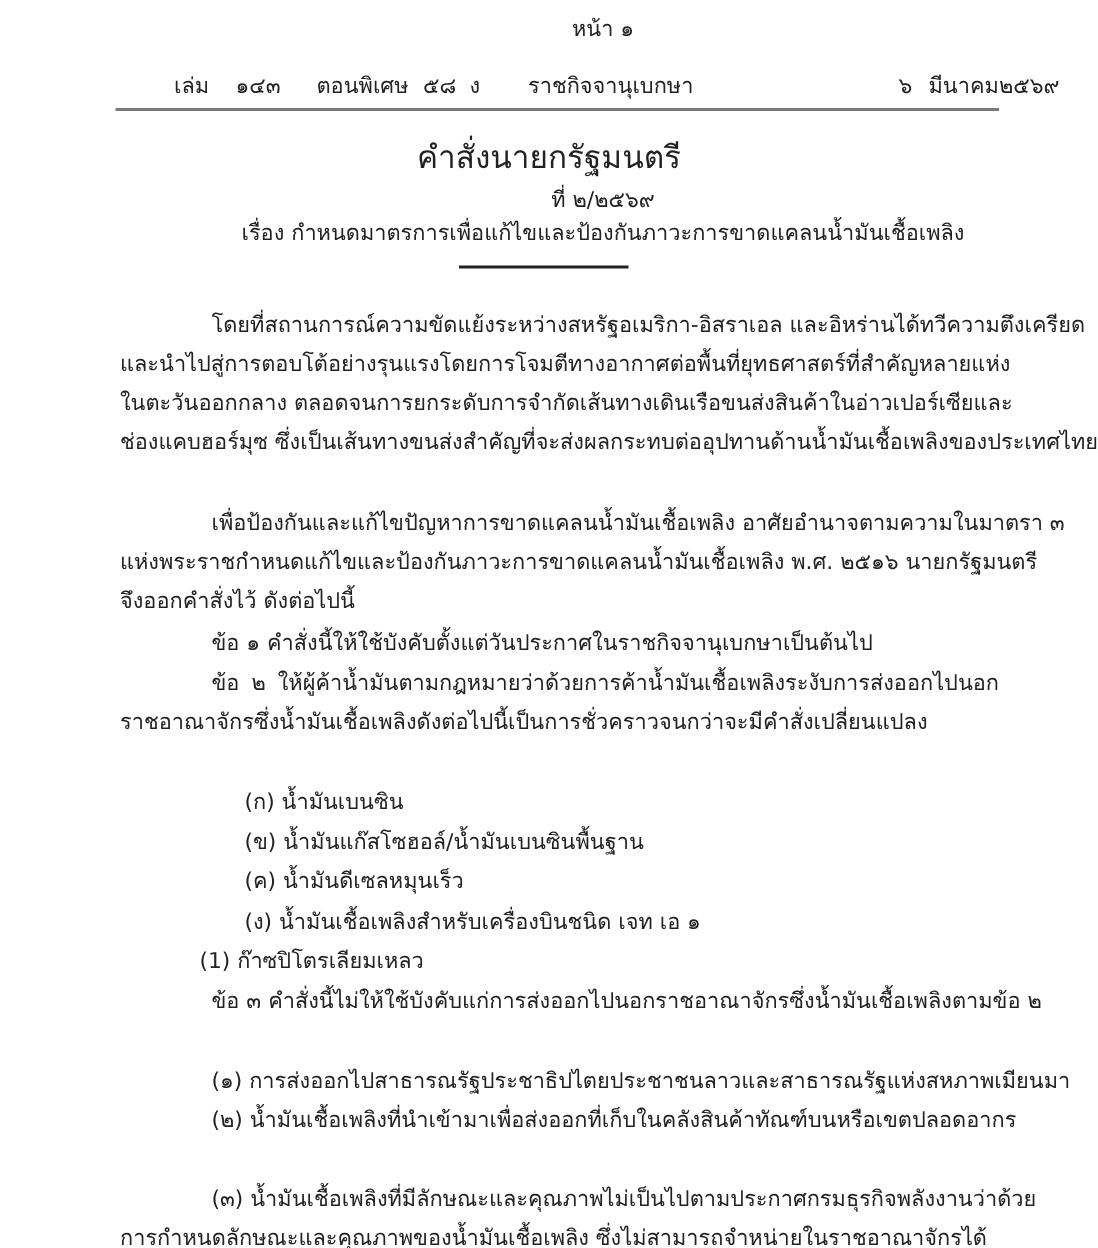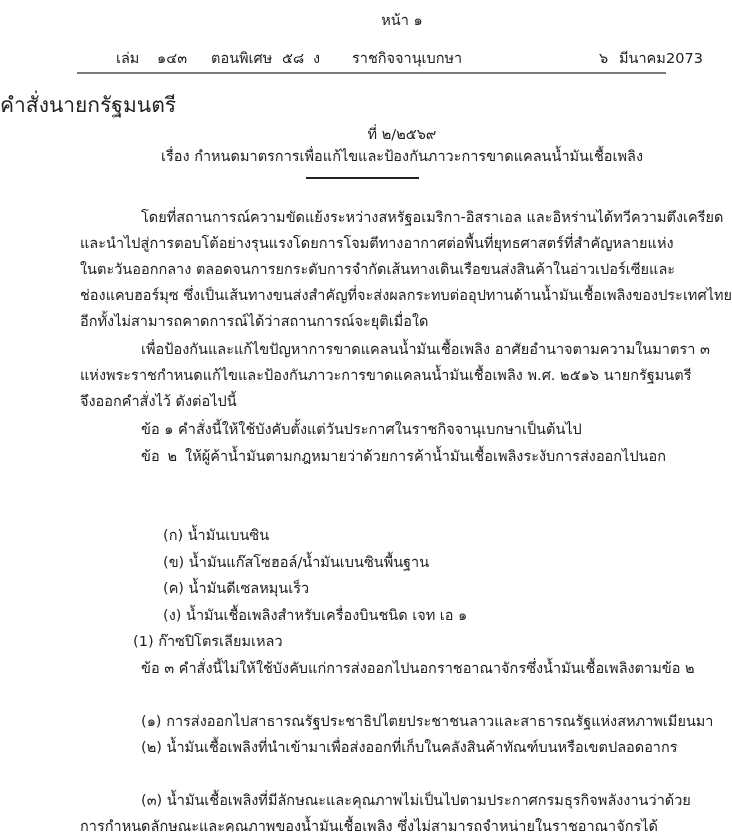--- a/index.html
+++ b/index.html
@@ -8,21 +8,21 @@
     font-family: "DejaVu Sans", "Liberation Sans", sans-serif;
     color: #222222;
   }
   .page { position: absolute; left: 0; top: 0; width: 732px; height: 832px; }
   .abs { position: absolute; white-space: nowrap; }
   .t14 { font-size: 14.5px; line-height: 20px; margin-left: 36px; }
   .header-page { top: 10px; left: 0; width: 732px; text-align: center; }
   .header-row { top: 48px; left: 78px; width: 588px; height: 22px; }
   .header-row span { position: absolute; top: 0; }
   .rule { position: absolute; left: 77px; top: 72px; width: 589px; height: 2px; background: #7a7a7a; }
-  .title { top: 90px; left: 0; width: 732px; text-align: left; font-size: 21px; line-height: 30px; }
+  .title { top: 90px; left: 0; width: 732px; text-align: center; font-size: 21px; line-height: 30px; }
   .number { top: 124px; left: 0; width: 732px; text-align: center; }
   .subject { top: 146px; left: 0; width: 732px; text-align: center; }
   .shortrule { position: absolute; left: 306px; top: 177px; width: 113px; height: 1.5px; background: #222; }
   .line { position: absolute; left: 80px; width: 586px; font-size: 14.5px; line-height: 20px; white-space: nowrap; margin-top: 18px; }
   .just { text-align: justify; text-align-last: justify; }
   .ind1 { left: 141px; width: 525px; }
   .ind-item { left: 133px; }
   .ind-sub { left: 163px; }
   .ind-c3 { left: 141px; }
 </style>
@@ -35,42 +35,42 @@
 
   <div class="abs t14 header-row">
     <span style="left:2px">เล่ม</span>
     <span style="left:43px">๑๔๓</span>
     <span style="left:97px">ตอนพิเศษ</span>
     <span style="left:168px">๕๘</span>
     <span style="left:199px">ง</span>
     <span style="left:238px">ราชกิจจานุเบกษา</span>
     <span style="left:485px">๖</span>
     <span style="left:505px">มีนาคม</span>
-    <span style="left:552px">2073</span>
+    <span style="left:552px">๒๕๖๙</span>
   </div>
   <div class="rule"></div>
 
   <div class="abs title">คำสั่งนายกรัฐมนตรี</div>
   <div class="abs t14 number">ที่ ๒/๒๕๖๙</div>
   <div class="abs t14 subject">เรื่อง  กำหนดมาตรการเพื่อแก้ไขและป้องกันภาวะการขาดแคลนน้ำมันเชื้อเพลิง</div>
   <div class="shortrule"></div>
 
   <div class="line just ind1" style="top:189px">โดยที่สถานการณ์ความขัดแย้งระหว่างสหรัฐอเมริกา-อิสราเอล  และอิหร่านได้ทวีความตึงเครียด</div>
   <div class="line just" style="top:215px">และนำไปสู่การตอบโต้อย่างรุนแรงโดยการโจมตีทางอากาศต่อพื้นที่ยุทธศาสตร์ที่สำคัญหลายแห่ง</div>
   <div class="line just" style="top:241px">ในตะวันออกกลาง  ตลอดจนการยกระดับการจำกัดเส้นทางเดินเรือขนส่งสินค้าในอ่าวเปอร์เซียและ</div>
   <div class="line just" style="top:267px">ช่องแคบฮอร์มุซ  ซึ่งเป็นเส้นทางขนส่งสำคัญที่จะส่งผลกระทบต่ออุปทานด้านน้ำมันเชื้อเพลิงของประเทศไทย</div>
-  <div class="line" style="top:293px">อีกทั้งไม่สามารถคาดการณ์ได้ว่าสถานการณ์จะยุติเมื่อใด</div>
 
   <div class="line just ind1" style="top:321px">เพื่อป้องกันและแก้ไขปัญหาการขาดแคลนน้ำมันเชื้อเพลิง  อาศัยอำนาจตามความในมาตรา  ๓</div>
   <div class="line just" style="top:347px">แห่งพระราชกำหนดแก้ไขและป้องกันภาวะการขาดแคลนน้ำมันเชื้อเพลิง  พ.ศ.  ๒๕๑๖  นายกรัฐมนตรี</div>
   <div class="line" style="top:373px">จึงออกคำสั่งไว้  ดังต่อไปนี้</div>
 
   <div class="line ind1" style="top:401px; width:auto">ข้อ   ๑   คำสั่งนี้ให้ใช้บังคับตั้งแต่วันประกาศในราชกิจจานุเบกษาเป็นต้นไป</div>
 
   <div class="line just ind1" style="top:428px">ข้อ   ๒   ให้ผู้ค้าน้ำมันตามกฎหมายว่าด้วยการค้าน้ำมันเชื้อเพลิงระงับการส่งออกไปนอก</div>
+  <div class="line" style="top:454px">ราชอาณาจักรซึ่งน้ำมันเชื้อเพลิงดังต่อไปนี้เป็นการชั่วคราวจนกว่าจะมีคำสั่งเปลี่ยนแปลง</div>
 
   <div class="line ind-sub" style="top:507px">(ก)  น้ำมันเบนซิน</div>
   <div class="line ind-sub" style="top:534px">(ข)  น้ำมันแก๊สโซฮอล์/น้ำมันเบนซินพื้นฐาน</div>
   <div class="line ind-sub" style="top:560px">(ค)  น้ำมันดีเซลหมุนเร็ว</div>
   <div class="line ind-sub" style="top:587px">(ง)  น้ำมันเชื้อเพลิงสำหรับเครื่องบินชนิด  เจท  เอ  ๑</div>
   <div class="line ind-item" style="top:613px">(1)  ก๊าซปิโตรเลียมเหลว</div>
 
   <div class="line just ind1" style="top:640px">ข้อ   ๓   คำสั่งนี้ไม่ให้ใช้บังคับแก่การส่งออกไปนอกราชอาณาจักรซึ่งน้ำมันเชื้อเพลิงตามข้อ  ๒</div>
 
   <div class="line ind-c3" style="top:693px">(๑)  การส่งออกไปสาธารณรัฐประชาธิปไตยประชาชนลาวและสาธารณรัฐแห่งสหภาพเมียนมา</div>

